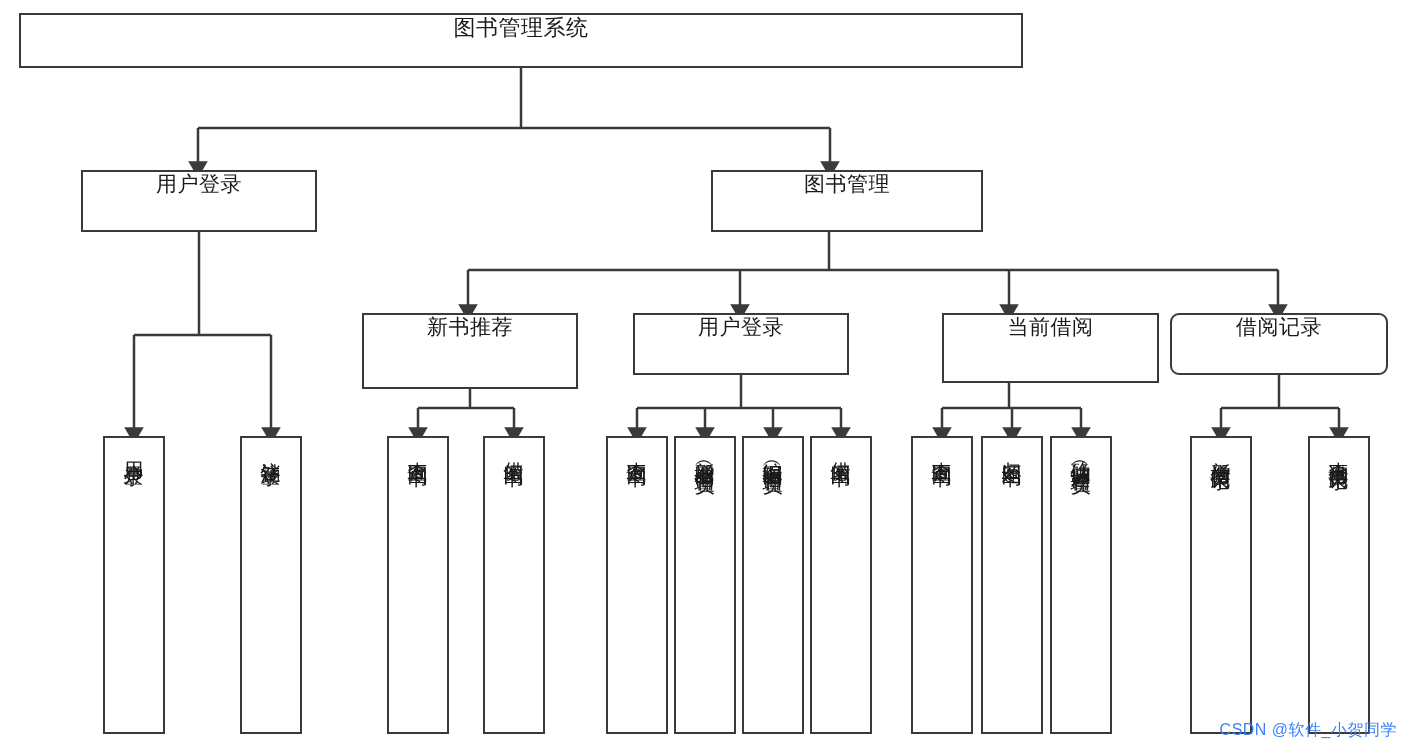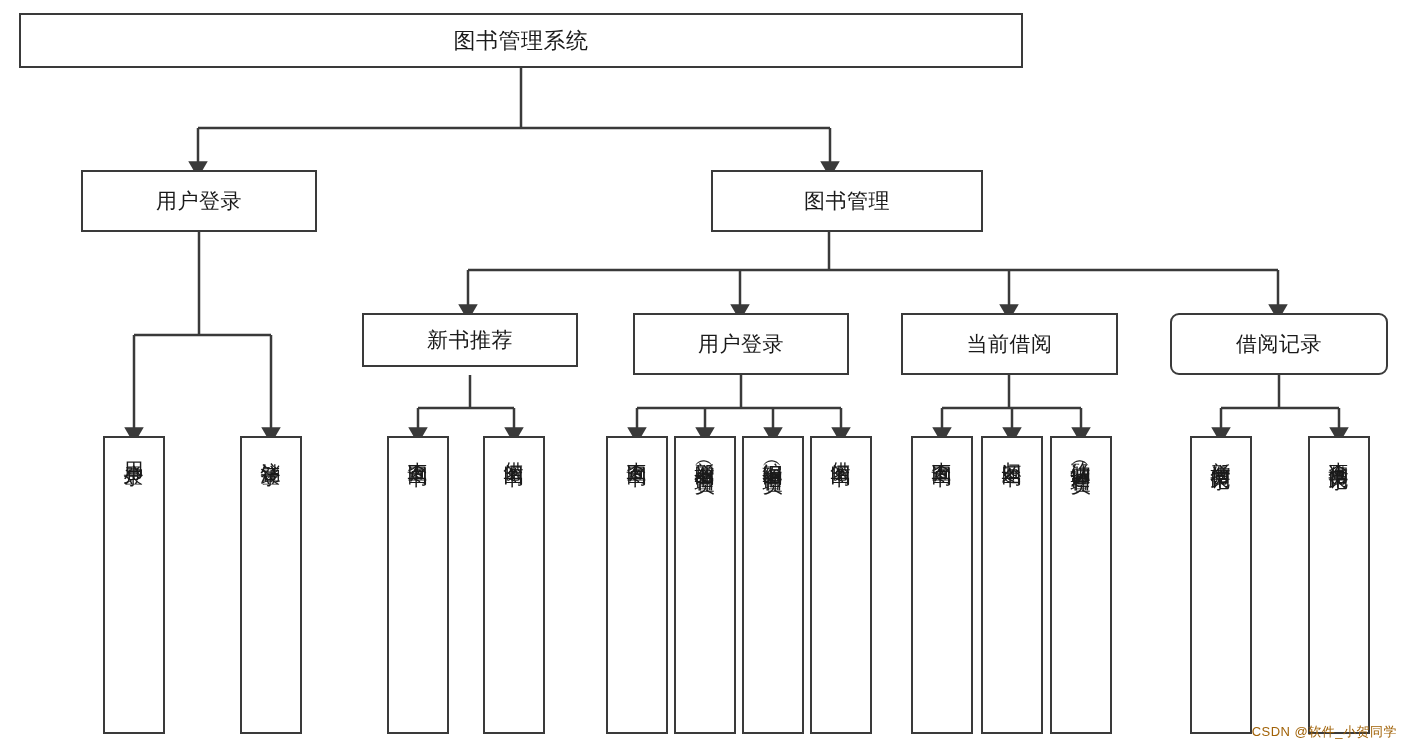--- a/index.html
+++ b/index.html
@@ -17,21 +17,20 @@
     height: 747px;
     background: #ffffff;
     overflow: hidden;
   }
   .node-box {
     position: absolute;
     box-sizing: border-box;
     background: #ffffff;
     border: 2.5px solid #3a3a3a;
     display: flex;
-    align-items: center;
     justify-content: center;
     color: #1a1a1a;
   }
   .node-label {
     display: block;
     text-align: center;
     line-height: 1.18;
     letter-spacing: 0.5px;
     color: #1a1a1a;
     white-space: pre;
@@ -59,22 +58,22 @@
     left: 0;
     top: 0;
     width: 1405px;
     height: 747px;
     pointer-events: none;
   }
   .watermark {
     position: absolute;
     right: 8px;
     bottom: 6px;
-    font-size: 13px;
-    color: #a16207;
+    font-size: 16px;
+    color: #3b82f6;
     letter-spacing: 0.5px;
     white-space: nowrap;
   }
 </style>
 </head>
 <body>
 
 <div id="diagram-root">
 
   <svg class="connectors" viewBox="0 0 1405 747" xmlns="http://www.w3.org/2000/svg">
@@ -123,27 +122,27 @@
   <div id="nodes-layer">
       <div class="node-box horizontal root" style="left: 19px; top: 13px; width: 1004px; height: 55px;">
         <span class="node-label">图书管理系统</span>
       </div>
       <div class="node-box horizontal level2" style="left: 81px; top: 170px; width: 236px; height: 62px;">
         <span class="node-label">用户登录</span>
       </div>
       <div class="node-box horizontal level2" style="left: 711px; top: 170px; width: 272px; height: 62px;">
         <span class="node-label">图书管理</span>
       </div>
-      <div class="node-box horizontal level3" style="left: 362px; top: 313px; width: 216px; height: 54px;">
+      <div class="node-box horizontal level3" style="left: 362px; top: 313px; width: 216px; height: 76px;">
         <span class="node-label">新书推荐</span>
       </div>
       <div class="node-box horizontal level3" style="left: 633px; top: 313px; width: 216px; height: 62px;">
         <span class="node-label">用户登录</span>
       </div>
-      <div class="node-box horizontal level3" style="left: 901px; top: 313px; width: 217px; height: 62px;">
+      <div class="node-box horizontal level3" style="left: 942px; top: 313px; width: 217px; height: 70px;">
         <span class="node-label">当前借阅</span>
       </div>
       <div class="node-box horizontal level3" style="left: 1170px; top: 313px; width: 218px; height: 62px; border-radius: 9px;">
         <span class="node-label">借阅记录</span>
       </div>
       <div class="node-box vertical leaf" style="left: 103px; top: 436px; width: 62px; height: 298px;">
         <span class="node-label">用户登录</span>
       </div>
       <div class="node-box vertical leaf" style="left: 240px; top: 436px; width: 62px; height: 298px;">
         <span class="node-label">注销登录</span>

